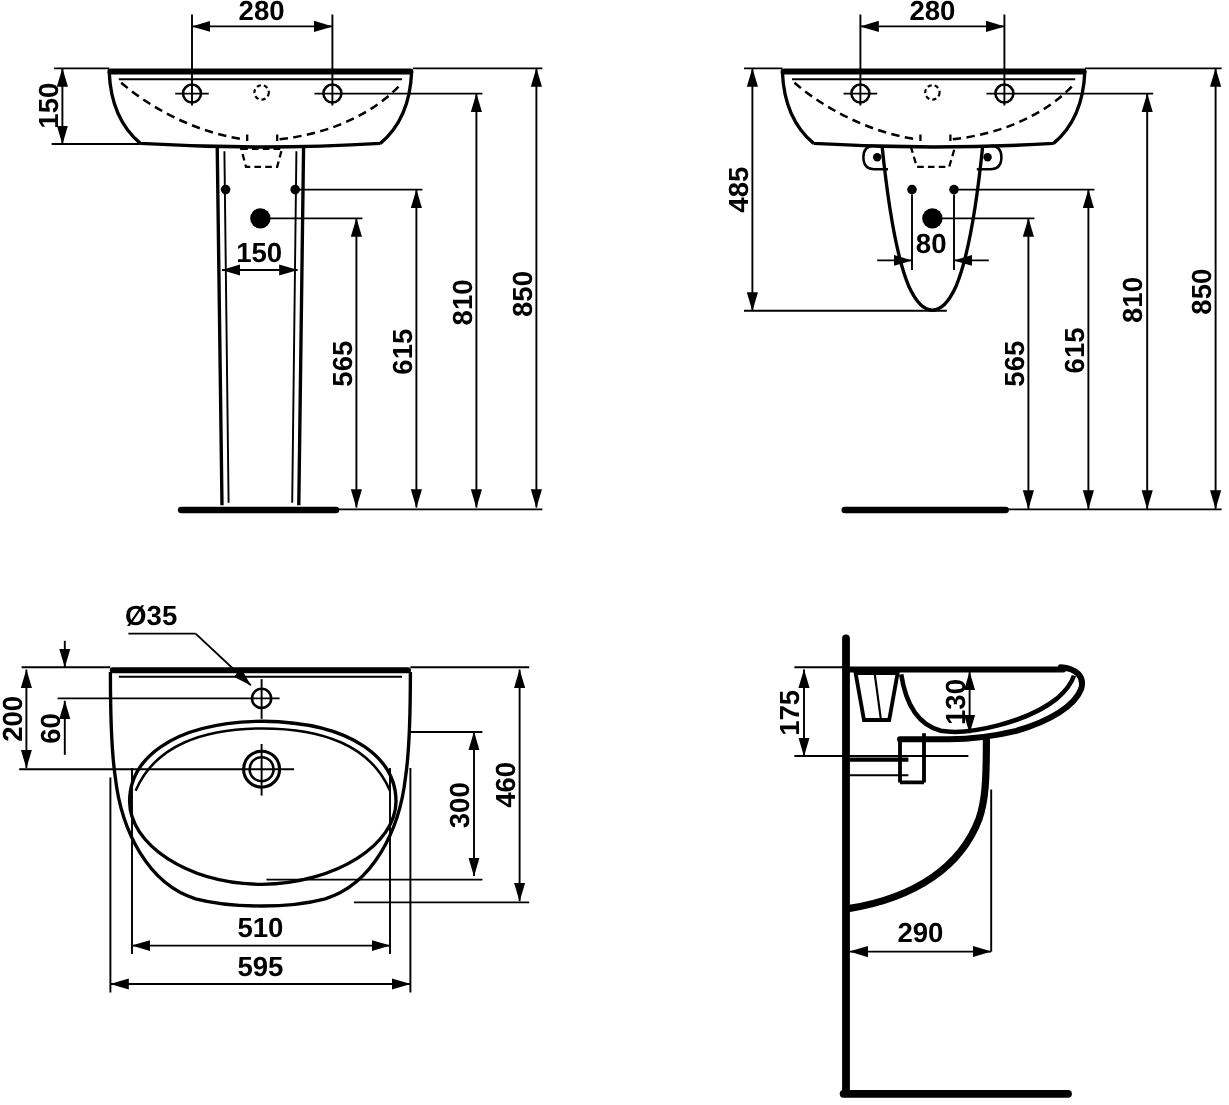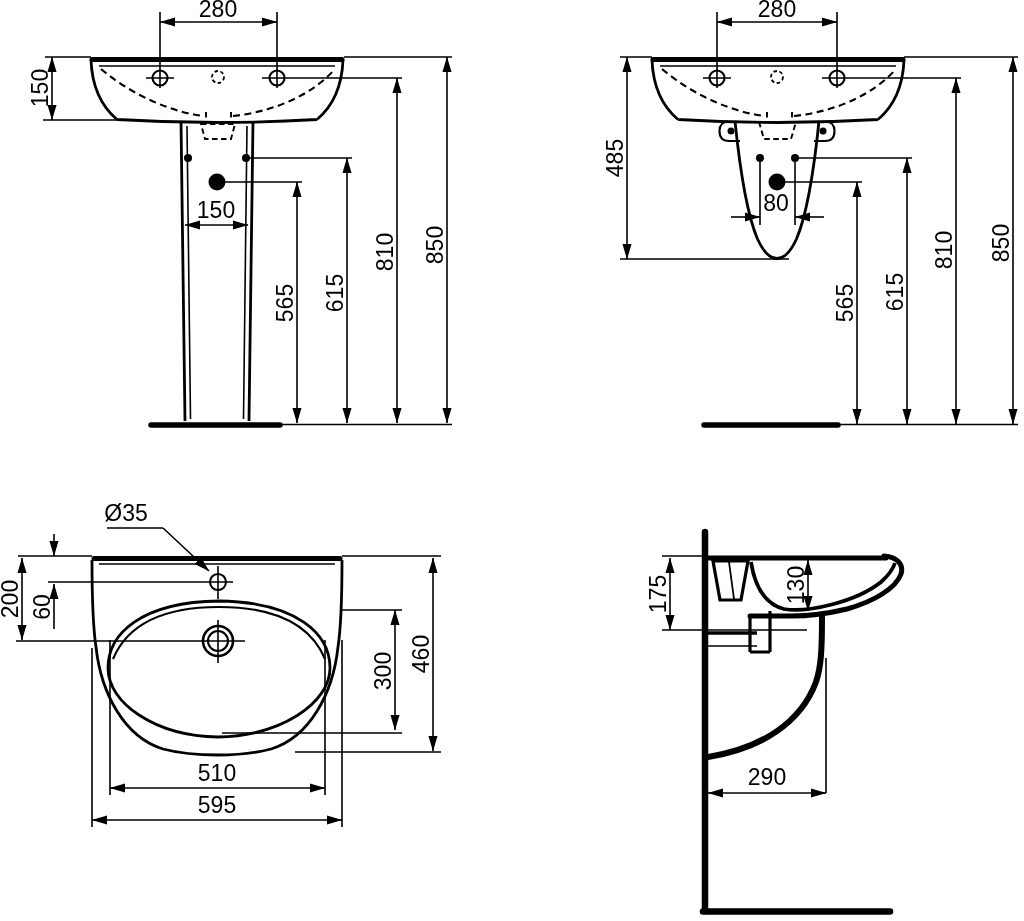--- a/index.html
+++ b/index.html
@@ -2,20 +2,21 @@
 <html><head>
 <meta charset="utf-8">
 <style>
   html, body { margin: 0; padding: 0; background: #ffffff; }
   .sheet {
     position: relative;
     width: 820px;
     height: 921px;
     background: #ec4899;
     font-family: "Liberation Sans", sans-serif;
+    font-weight: bold;
   }
   svg { display: block; }
   svg text {
     font-family: "Liberation Sans", sans-serif;
     font-size: 23px;
     fill: #000000;
   }
   .ln   { stroke: #000; fill: none; stroke-width: 1.6; }   
   .med  { stroke: #000; fill: none; stroke-width: 2.8; }   
   .med2 { stroke: #000; fill: none; stroke-width: 2.1; }

